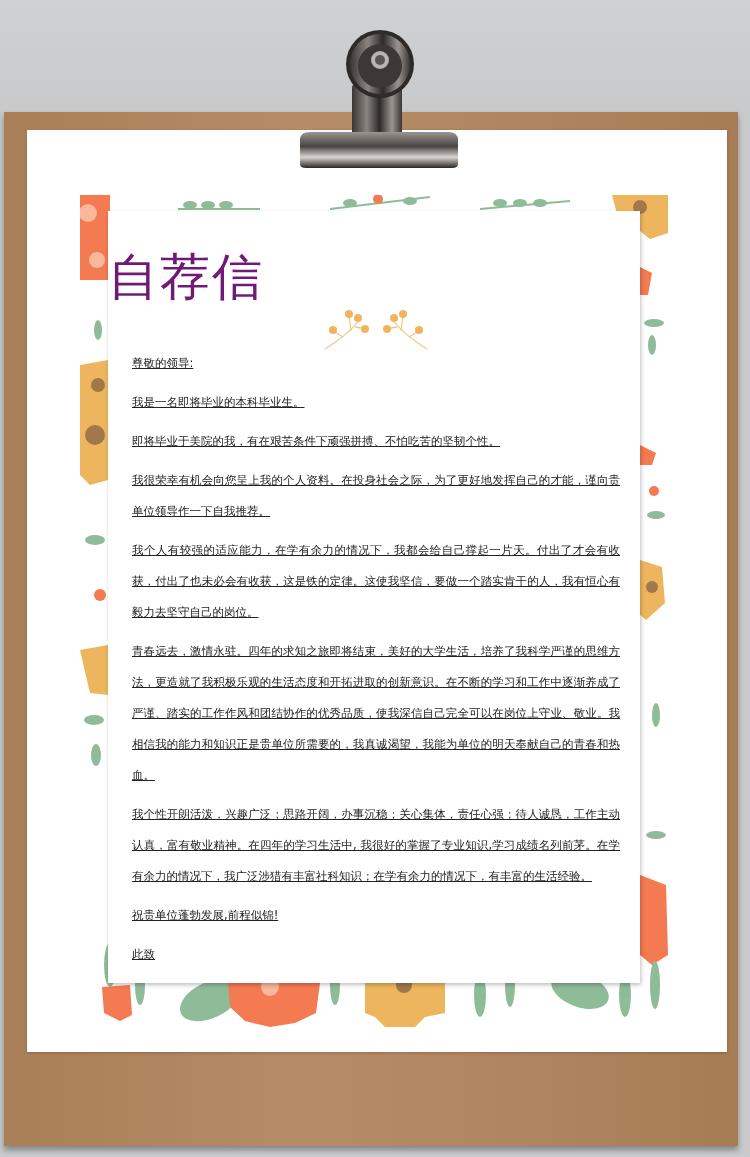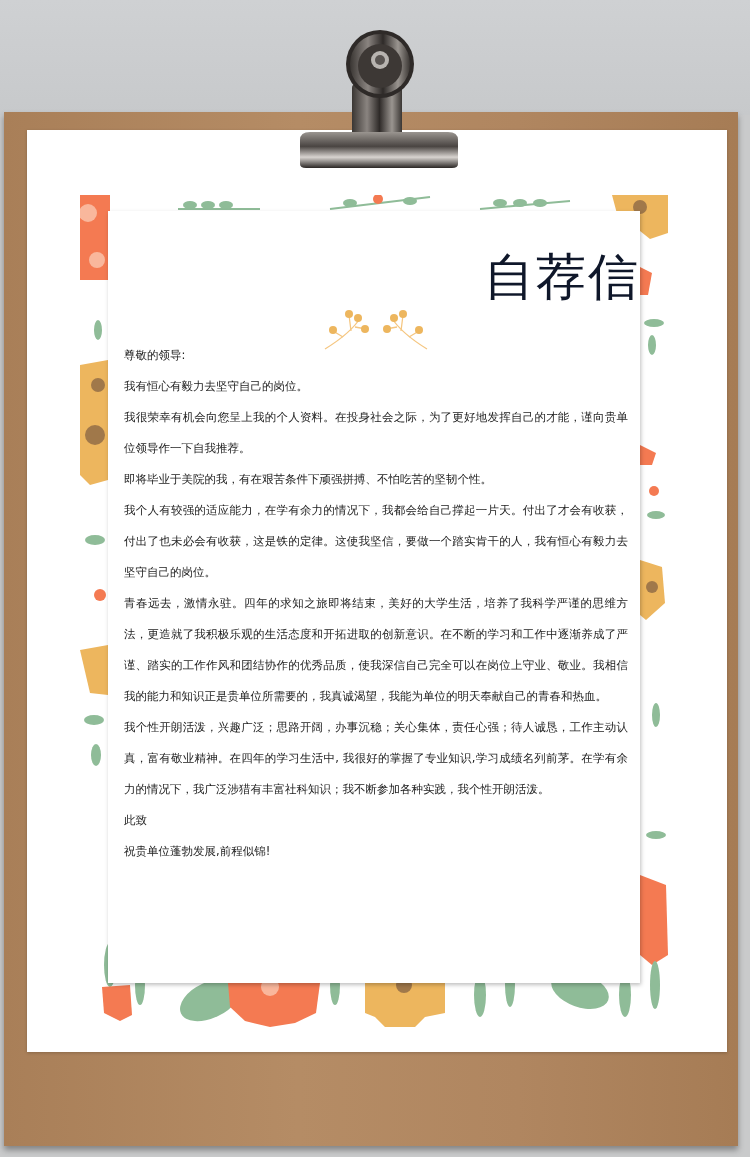--- a/index.html
+++ b/index.html
@@ -24,30 +24,30 @@
     .floral-frame {
       position: absolute; left: 80px; top: 195px; width: 588px; height: 832px;
       overflow: hidden;
     }
     .card {
       position: absolute; left: 108px; top: 211px; width: 532px; height: 772px;
       background: #ffffff;
       box-shadow: 1px 2px 4px rgba(0,0,0,0.25);
     }
     .title {
-      position: absolute; left: 0; top: 38px; width: 100%; text-align: right;
-      font-size: 50px; color: #0f172a; letter-spacing: 2px; line-height: 56px;
+      position: absolute; left: 0; top: 38px; width: 100%; text-align: left;
+      font-size: 50px; color: #701a75; letter-spacing: 2px; line-height: 56px;
       font-family: "DejaVu Sans", sans-serif;
     }
     .sprig { position: absolute; left: 213px; top: 96px; width: 110px; height: 44px; }
     .body-text {
       position: absolute; left: 16px; top: 129px; width: 504px;
       font-size: 11.5px; color: #222; line-height: 31px;
     }
-    .body-text p { margin: 0; text-align: justify; }
+    .body-text p { margin: 8px; text-align: justify; text-decoration: underline; }
     .clip { position: absolute; left: 296px; top: 22px; width: 166px; height: 150px; }
   </style>
 </head>
 <body>
 
 <div class="bg-top"></div>
 <div class="board"></div>
 <div class="sheet"></div>
 
 <svg class="floral-frame" viewBox="0 0 588 832" xmlns="http://www.w3.org/2000/svg">
@@ -148,28 +148,28 @@
       <circle cx="44" cy="22" r="4"></circle>
       <circle cx="98" cy="23" r="4"></circle>
       <circle cx="82" cy="7" r="4"></circle>
       <circle cx="73" cy="11" r="4"></circle>
       <circle cx="66" cy="22" r="4"></circle>
     </g>
   </svg>
 
   <div class="body-text">
     <p>尊敬的领导:</p>
-    <p>我有恒心有毅力去坚守自己的岗位。</p>
+    <p>我是一名即将毕业的本科毕业生。</p>
+    <p>即将毕业于美院的我，有在艰苦条件下顽强拼搏、不怕吃苦的坚韧个性。</p>
     <p>我很荣幸有机会向您呈上我的个人资料。在投身社会之际，为了更好地发挥自己的才能，谨向贵单位领导作一下自我推荐。</p>
-    <p>即将毕业于美院的我，有在艰苦条件下顽强拼搏、不怕吃苦的坚韧个性。</p>
     <p>我个人有较强的适应能力，在学有余力的情况下，我都会给自己撑起一片天。付出了才会有收获，付出了也未必会有收获，这是铁的定律。这使我坚信，要做一个踏实肯干的人，我有恒心有毅力去坚守自己的岗位。</p>
     <p>青春远去，激情永驻。四年的求知之旅即将结束，美好的大学生活，培养了我科学严谨的思维方法，更造就了我积极乐观的生活态度和开拓进取的创新意识。在不断的学习和工作中逐渐养成了严谨、踏实的工作作风和团结协作的优秀品质，使我深信自己完全可以在岗位上守业、敬业。我相信我的能力和知识正是贵单位所需要的，我真诚渴望，我能为单位的明天奉献自己的青春和热血。</p>
-    <p>我个性开朗活泼，兴趣广泛；思路开阔，办事沉稳；关心集体，责任心强；待人诚恳，工作主动认真，富有敬业精神。在四年的学习生活中, 我很好的掌握了专业知识,学习成绩名列前茅。在学有余力的情况下，我广泛涉猎有丰富社科知识；我不断参加各种实践，我个性开朗活泼。</p>
+    <p>我个性开朗活泼，兴趣广泛；思路开阔，办事沉稳；关心集体，责任心强；待人诚恳，工作主动认真，富有敬业精神。在四年的学习生活中, 我很好的掌握了专业知识,学习成绩名列前茅。在学有余力的情况下，我广泛涉猎有丰富社科知识；在学有余力的情况下，有丰富的生活经验。</p>
+    <p>祝贵单位蓬勃发展,前程似锦!</p>
     <p>此致</p>
-    <p>祝贵单位蓬勃发展,前程似锦!</p>
   </div>
 </div>
 
 <svg class="clip" viewBox="0 0 166 150" xmlns="http://www.w3.org/2000/svg">
   <defs>
     <linearGradient id="metal" x1="0" y1="0" x2="1" y2="0">
       <stop offset="0" stop-color="#3a3633"></stop>
       <stop offset="0.3" stop-color="#8a8480"></stop>
       <stop offset="0.55" stop-color="#2e2a28"></stop>
       <stop offset="0.8" stop-color="#9a9590"></stop>

